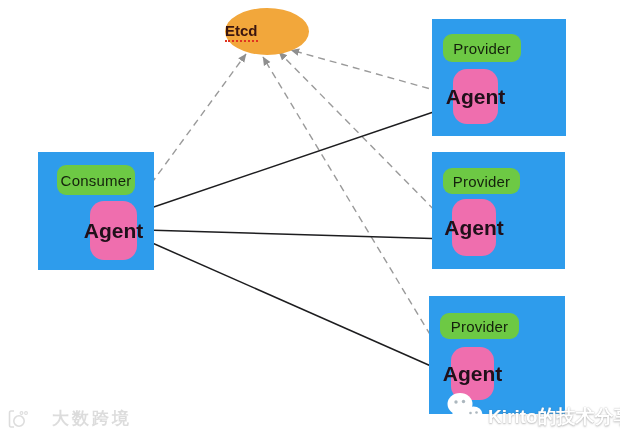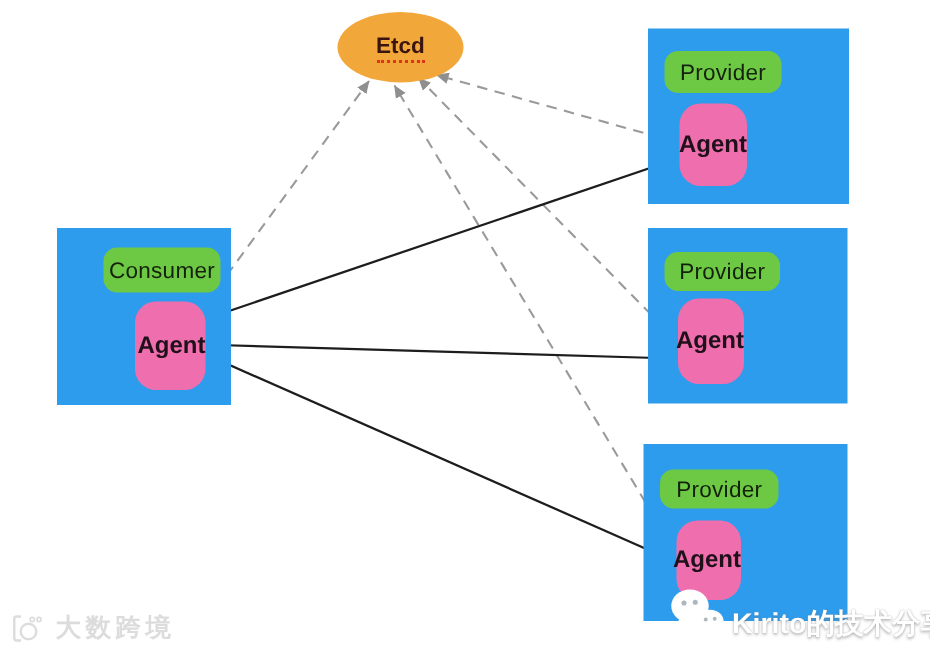--- a/index.html
+++ b/index.html
@@ -11,34 +11,34 @@
   }
   .layer{position:absolute;left:0;top:0;}
   .node-box{position:absolute;background:var(--box_blue);}
   .svc{
     position:absolute;background:var(--service_green);border-radius:9px;
     display:flex;align-items:center;justify-content:center;
     font-weight:normal;font-size:15px;color:#14210c;letter-spacing:.2px;
   }
   .agent{
     position:absolute;background:var(--agent_pink);border-radius:14px;
-    display:flex;align-items:center;justify-content:flex-end;
-    font-weight:bold;font-size:16px;color:#20101a;white-space:nowrap;overflow:visible;
+    display:flex;align-items:center;justify-content:center;
+    font-weight:bold;font-size:21px;color:#20101a;white-space:nowrap;overflow:visible;
   }
   .etcd{
     position:absolute;left:225px;top:8px;width:84px;height:47px;border-radius:50%;
-    background:var(--etcd_orange);display:flex;align-items:center;justify-content:center;
+    background:var(--etcd_orange);display:flex;align-items:center;
   }
   .etcd span{
     font-weight:bold;font-size:15px;color:#3a1510;
     border-bottom:2px dotted #e0331f;padding-bottom:1px;
   }
   
   .wm-left{
-    position:absolute;left:8px;top:407px;display:flex;align-items:center;gap:5px;
+    position:absolute;left:8px;top:407px;display:flex;align-items:center;gap:20px;
     opacity:.30;color:#8f8f8f;
   }
   .wm-left .wm-text{font-size:17px;font-weight:bold;letter-spacing:3px;}
   
   .wm-right{
     position:absolute;left:446px;top:390px;display:flex;align-items:flex-end;gap:4px;
   }
   .wm-right .wm-text{
     font-size:19px;font-weight:bold;color:#ffffff;line-height:1;
     text-shadow:0 0 1px rgba(120,120,120,.55),0 1px 2px rgba(120,120,120,.45);
@@ -79,21 +79,21 @@
       <path d="M 507,195 C 531,206 529,229 499,230" marker-start="url(#mk-black)" marker-end="url(#mk-black)"></path>
       <path d="M 504,341 C 528,352 526,375 497,376" marker-start="url(#mk-black)" marker-end="url(#mk-black)"></path>
     </g>
   </svg>
 
   <div class="etcd">
     <span>Etcd</span>
   </div>
 
   <div class="node-box" style="left:38px;top:152px;width:116px;height:118px;">
-    <div class="svc" style="left:19px;top:13px;width:78px;height:30px;margin-left:12px;">
+    <div class="svc" style="left:19px;top:13px;width:78px;height:30px;">
       <span>Consumer</span>
     </div>
     <div class="agent" style="left:52px;top:49px;width:47px;height:59px;">
       <span>Agent</span>
     </div>
   </div>
 
   <div class="node-box" style="left:432px;top:19px;width:134px;height:117px;">
     <div class="svc" style="left:11px;top:15px;width:78px;height:28px;">
       <span>Provider</span>

